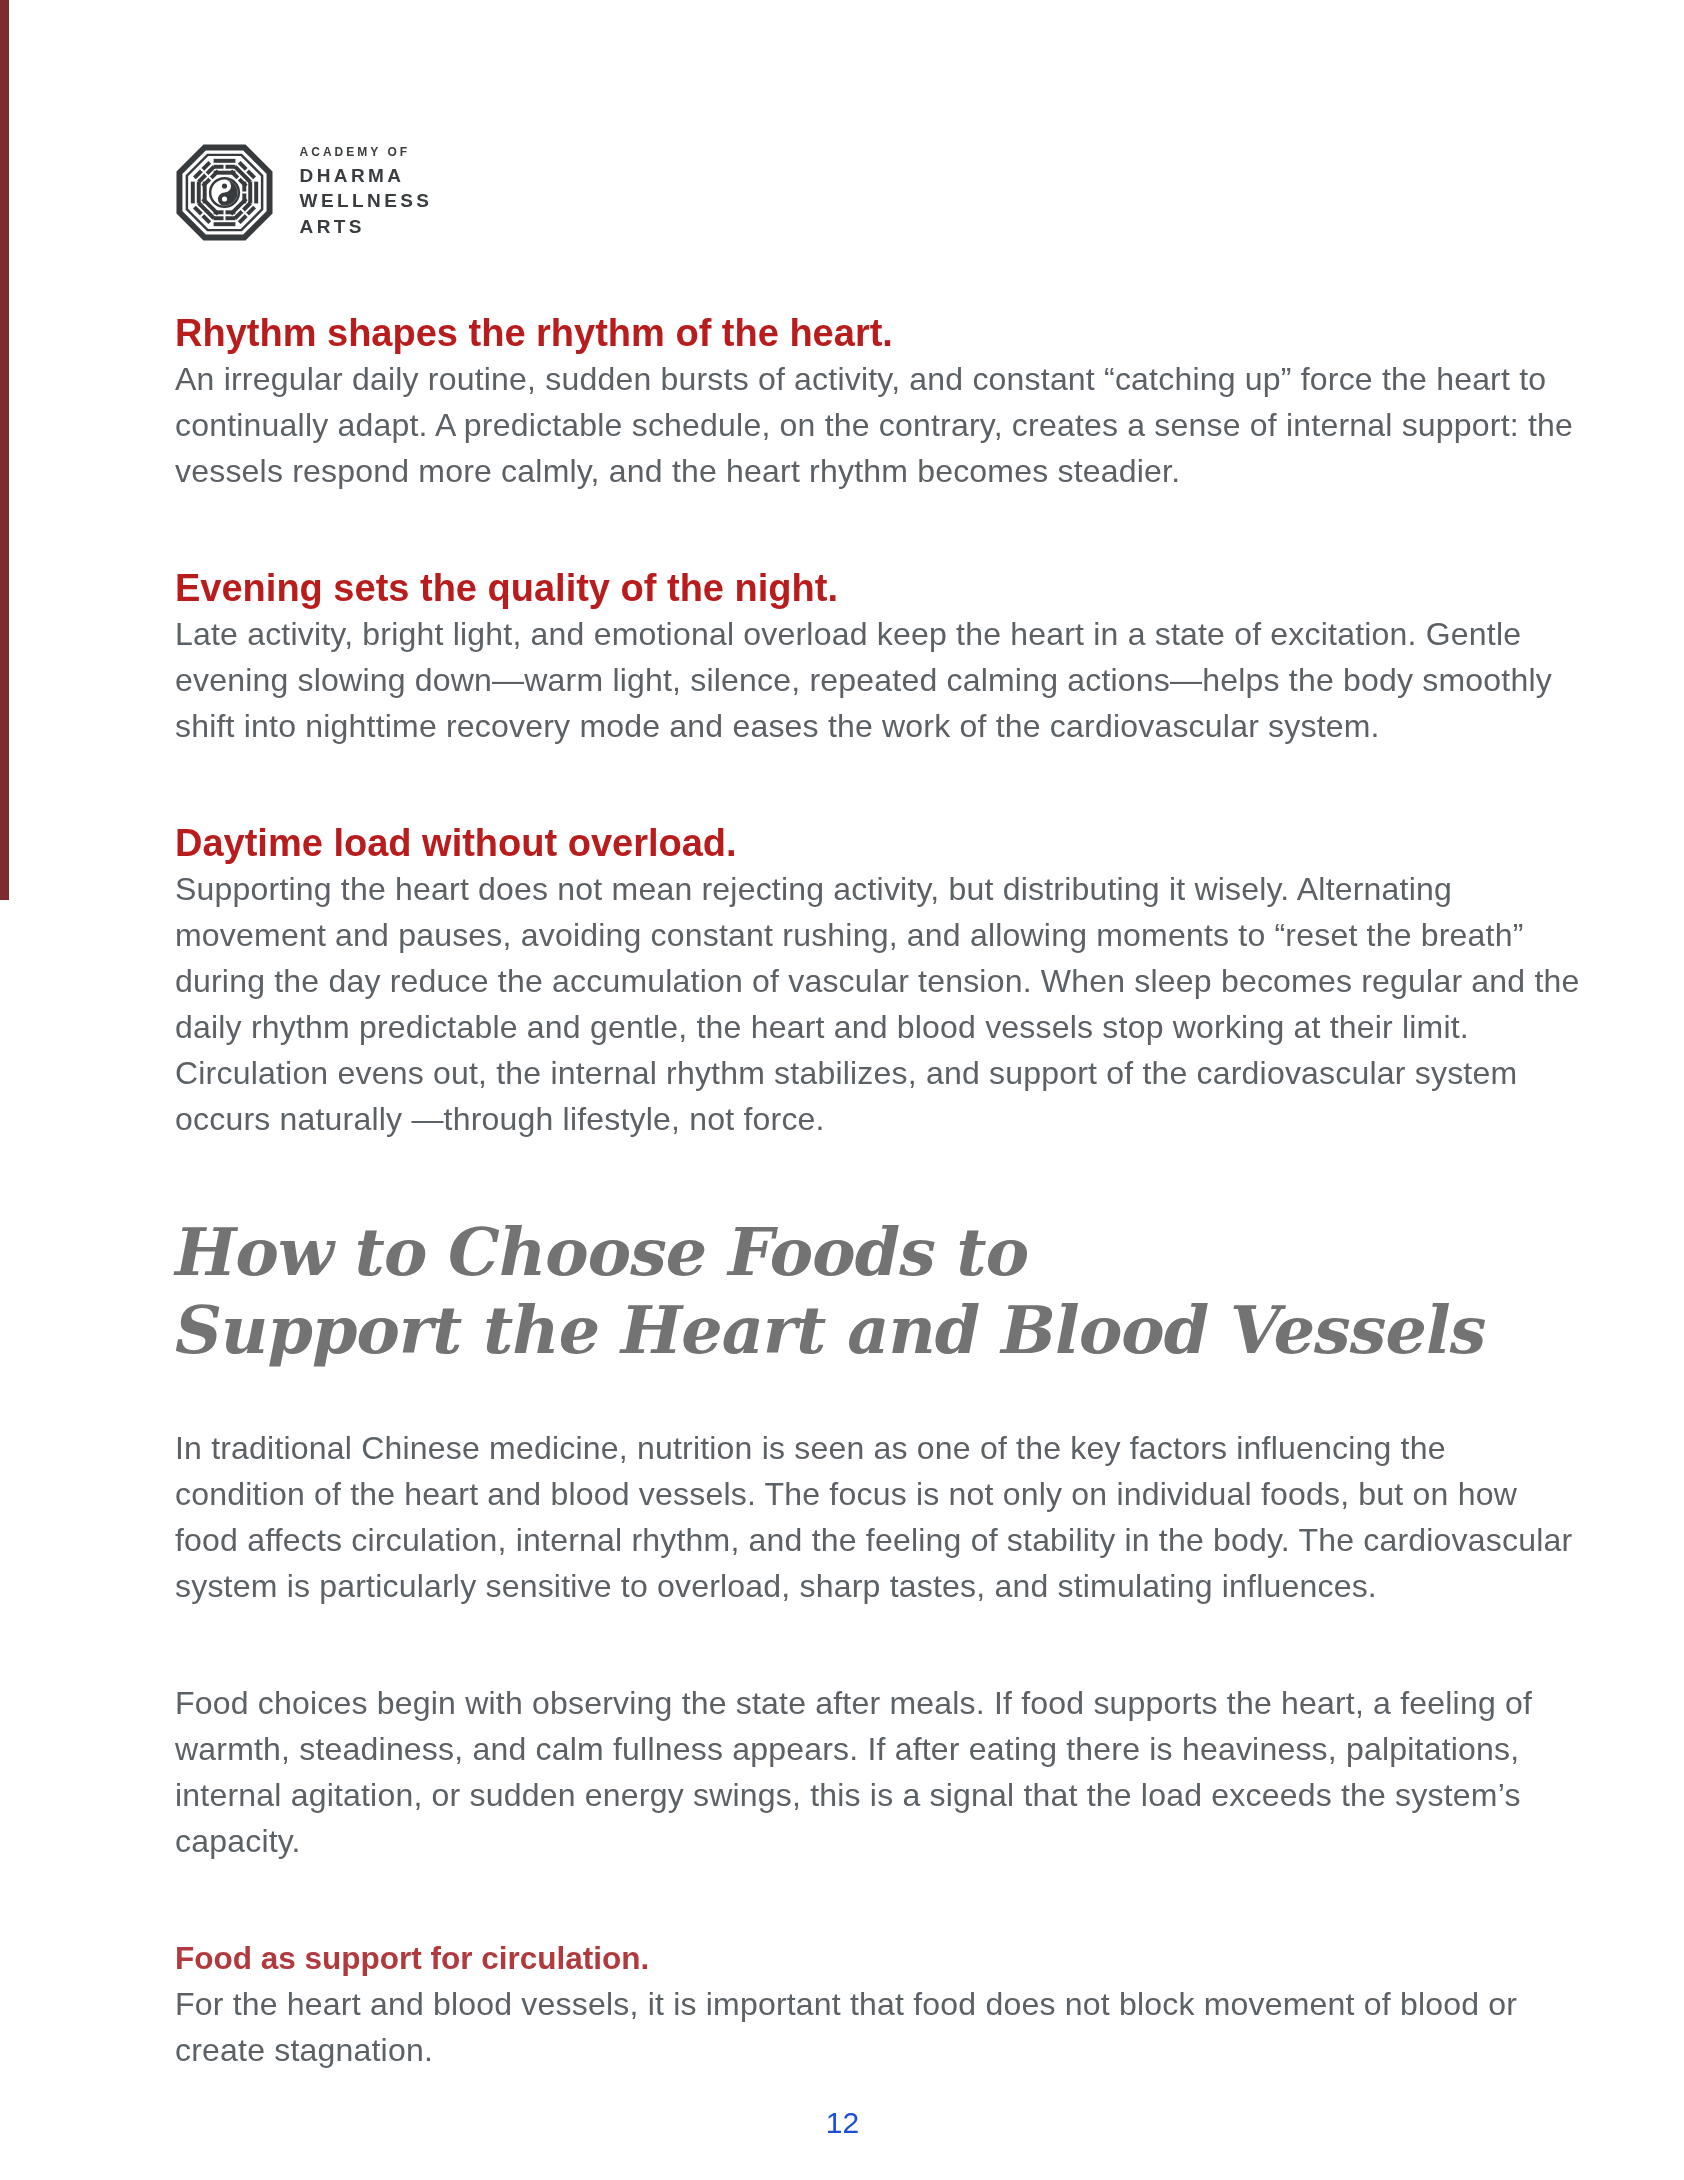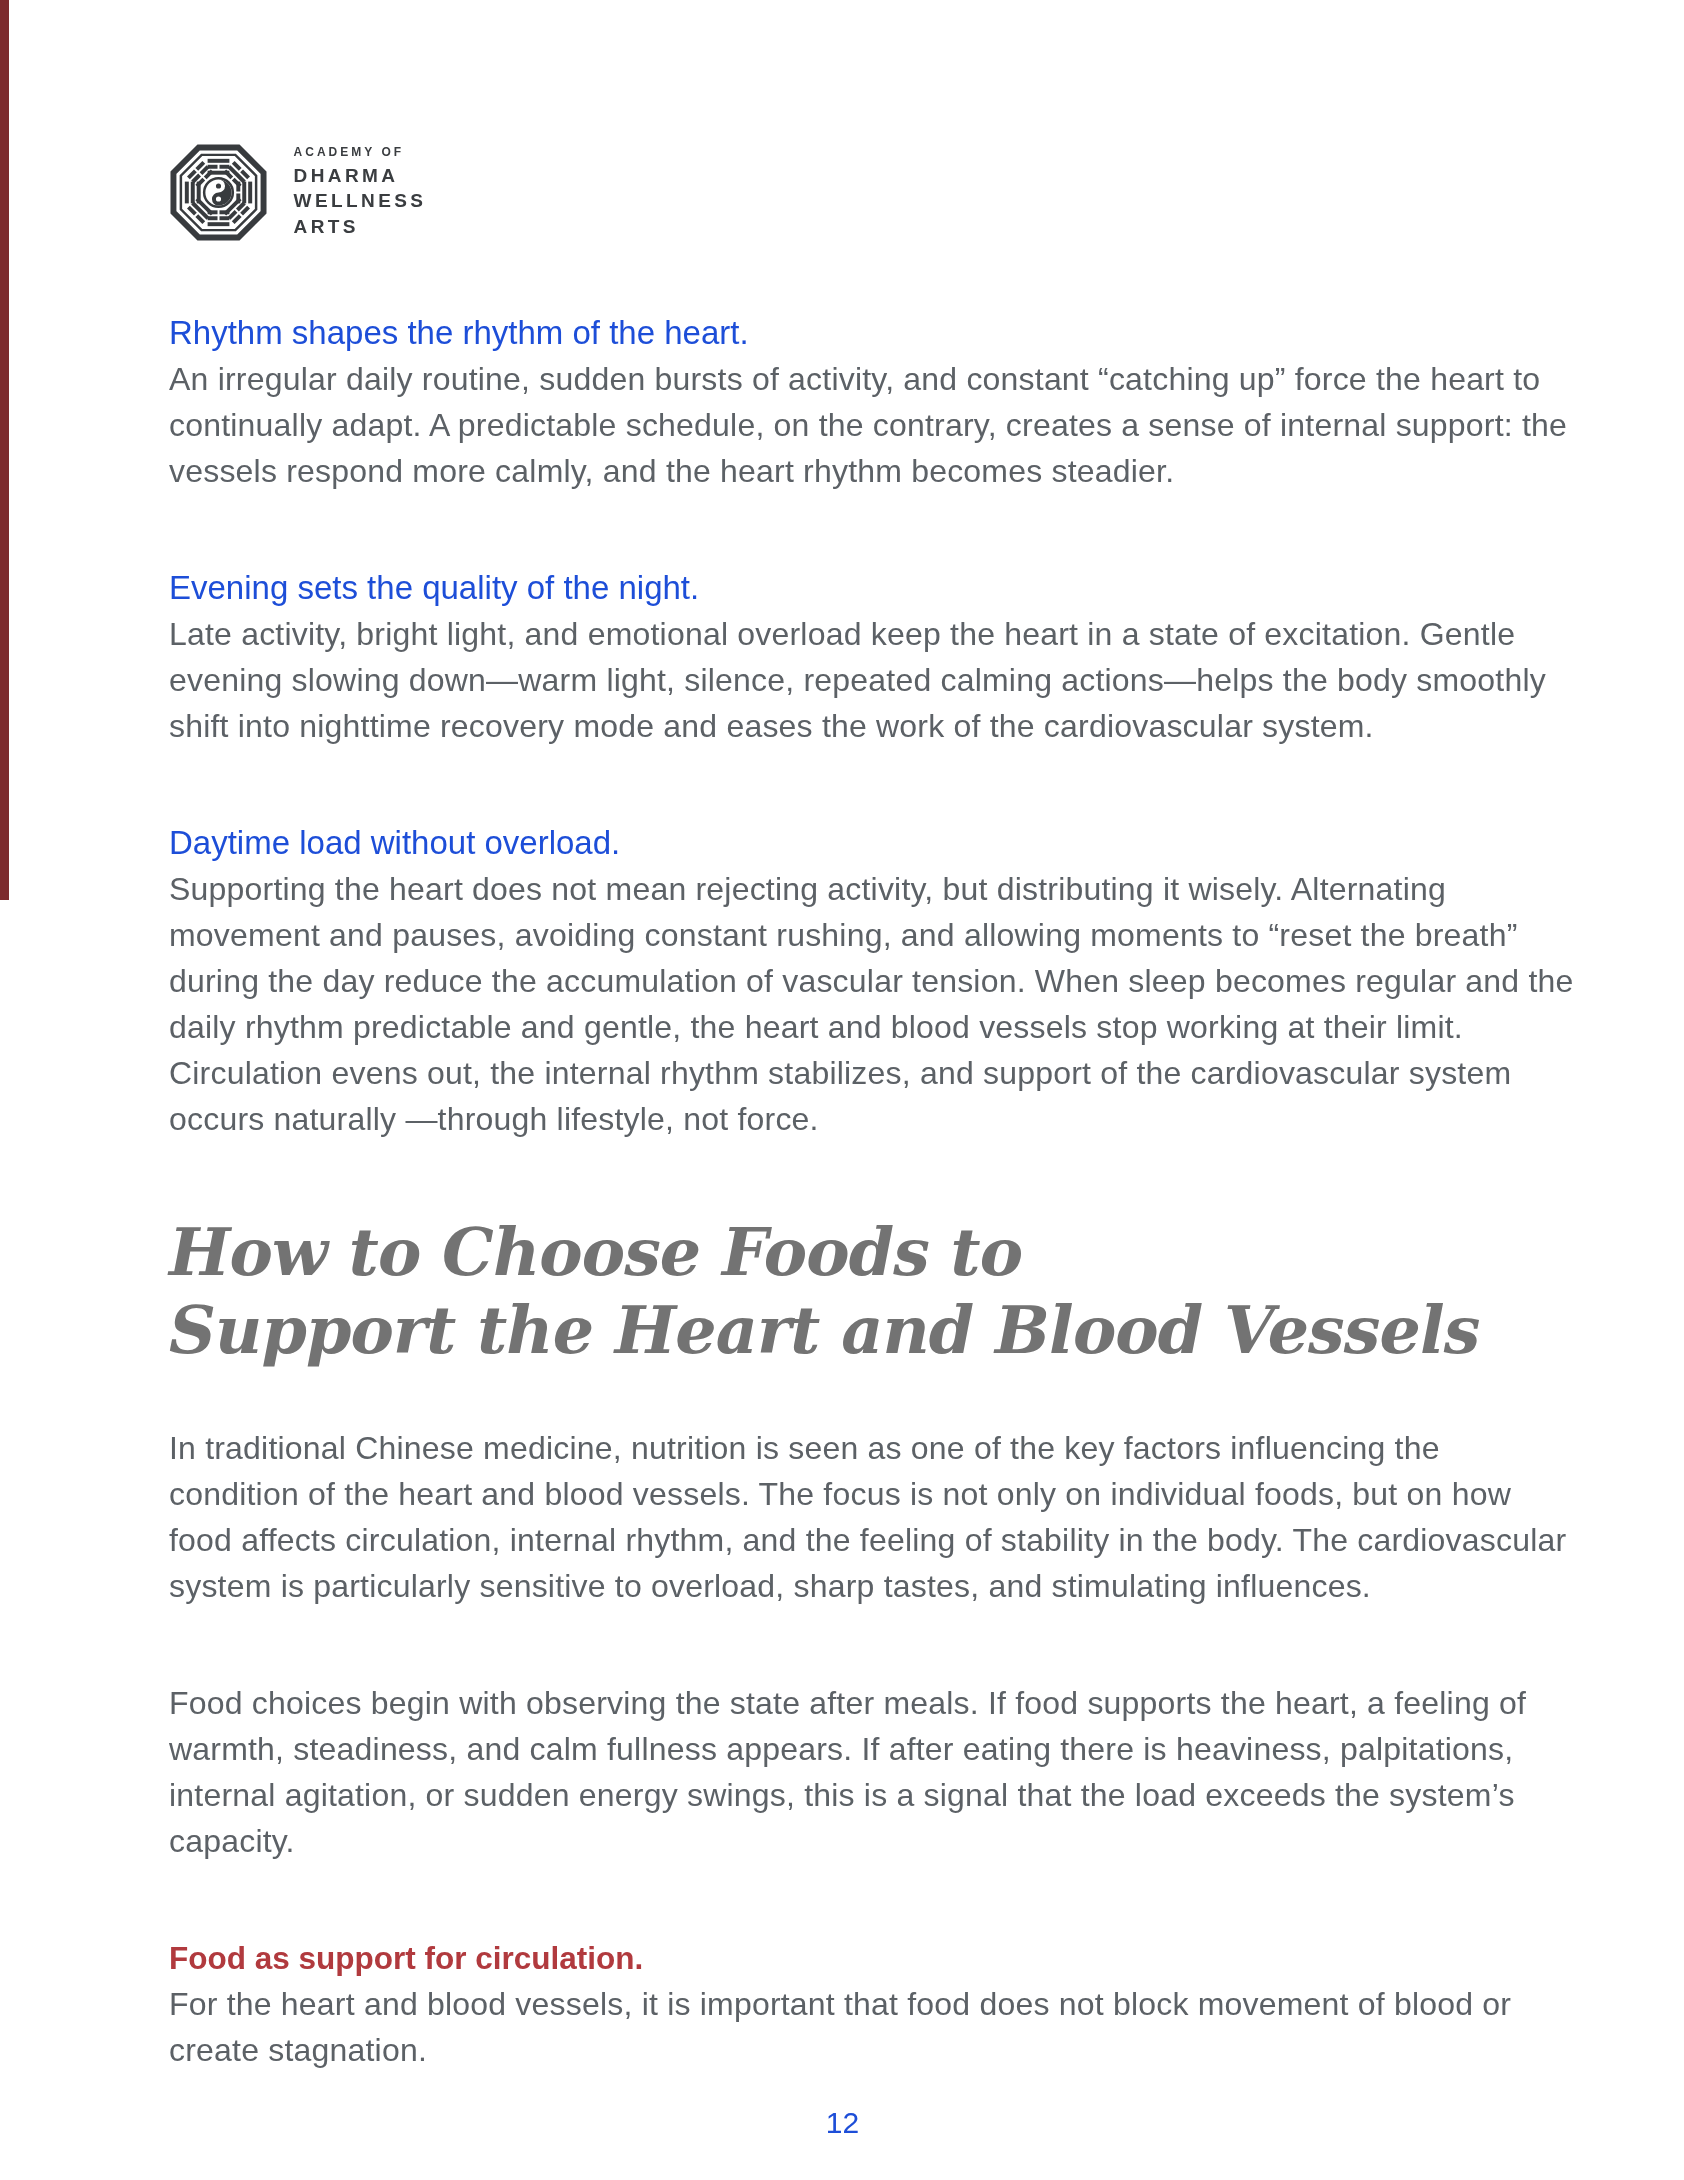--- a/index.html
+++ b/index.html
@@ -10,42 +10,42 @@
     position:relative;
     overflow:hidden;
   }
   .left-stripe{
     position:absolute;left:0;top:0;
     width:8.5px;height:900px;
     background:#7d2b2e;
   }
   .content{
     position:absolute;
-    left:169px;top:143px;
+    left:175px;top:143px;
     width:1405px;
   }
   
   .logo-row{
     display:flex;align-items:center;gap:25.6px;
     margin-bottom:68px;
   }
   .logo-mark{width:99px;height:99px;flex:0 0 auto;}
   .logo-text{display:flex;flex-direction:column;}
   .logo-prefix{
     font-size:12px;font-weight:700;color:#3a3d40;
     letter-spacing:3px;margin-bottom:3.4px;
   }
   .logo-line{
     font-size:19px;font-weight:700;color:#3a3d40;
     letter-spacing:3.4px;line-height:25.6px;
   }
   
   .section{margin-bottom:71px;}
   .sec-heading{
-    font-size:33px;font-weight:400;color:#1d4ed8;
+    font-size:38px;font-weight:700;color:#b91c1c;
     line-height:46px;
   }
   .sec-body, .paragraph{
     font-size:32px;font-weight:400;color:#5c6166;
     line-height:46px;letter-spacing:0.2px;
   }
   .paragraph{margin-bottom:71px;}
   .script-heading{
     font-family:"DejaVu Serif", serif;
     font-style:italic;font-weight:700;

